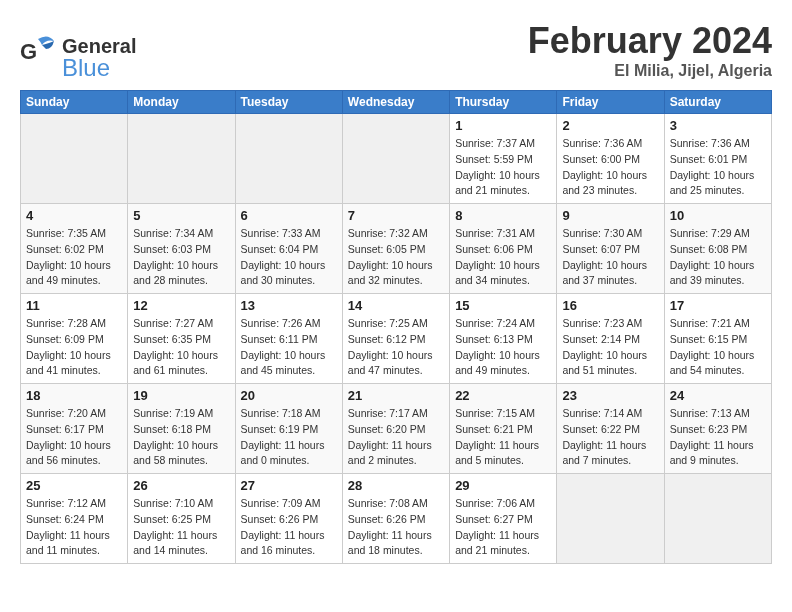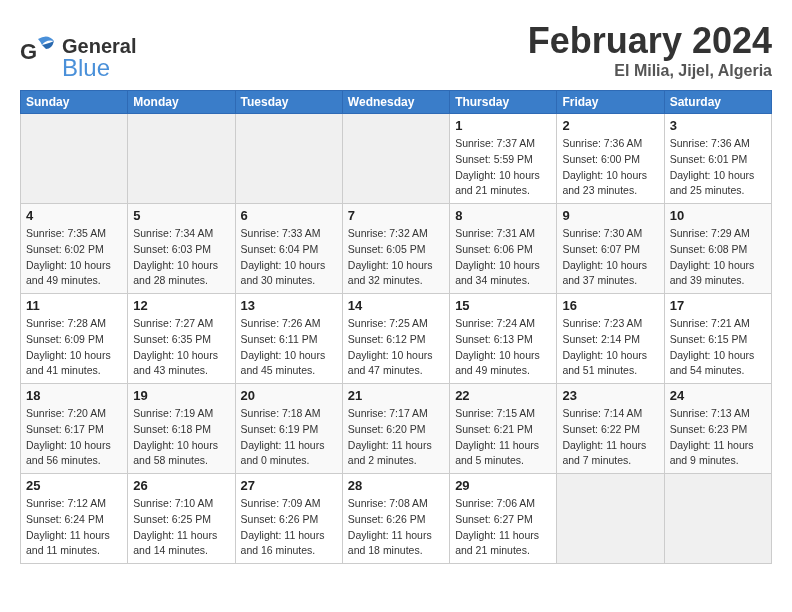--- a/index.html
+++ b/index.html
@@ -196,21 +196,21 @@
           <div class="day-info">Sunrise: 7:28 AM</div>
           <div class="day-info">Sunset: 6:09 PM</div>
           <div class="day-info">Daylight: 10 hours</div>
           <div class="day-info">and 41 minutes.</div>
         </td>
         <td>
           <div class="day-number">12</div>
           <div class="day-info">Sunrise: 7:27 AM</div>
           <div class="day-info">Sunset: 6:35 PM</div>
           <div class="day-info">Daylight: 10 hours</div>
-          <div class="day-info">and 43 minutes.</div>
+          <div class="day-info">and 61 minutes.</div>
         </td>
         <td>
           <div class="day-number">13</div>
           <div class="day-info">Sunrise: 7:26 AM</div>
           <div class="day-info">Sunset: 6:11 PM</div>
           <div class="day-info">Daylight: 10 hours</div>
           <div class="day-info">and 45 minutes.</div>
         </td>
         <td>
           <div class="day-number">14</div>

